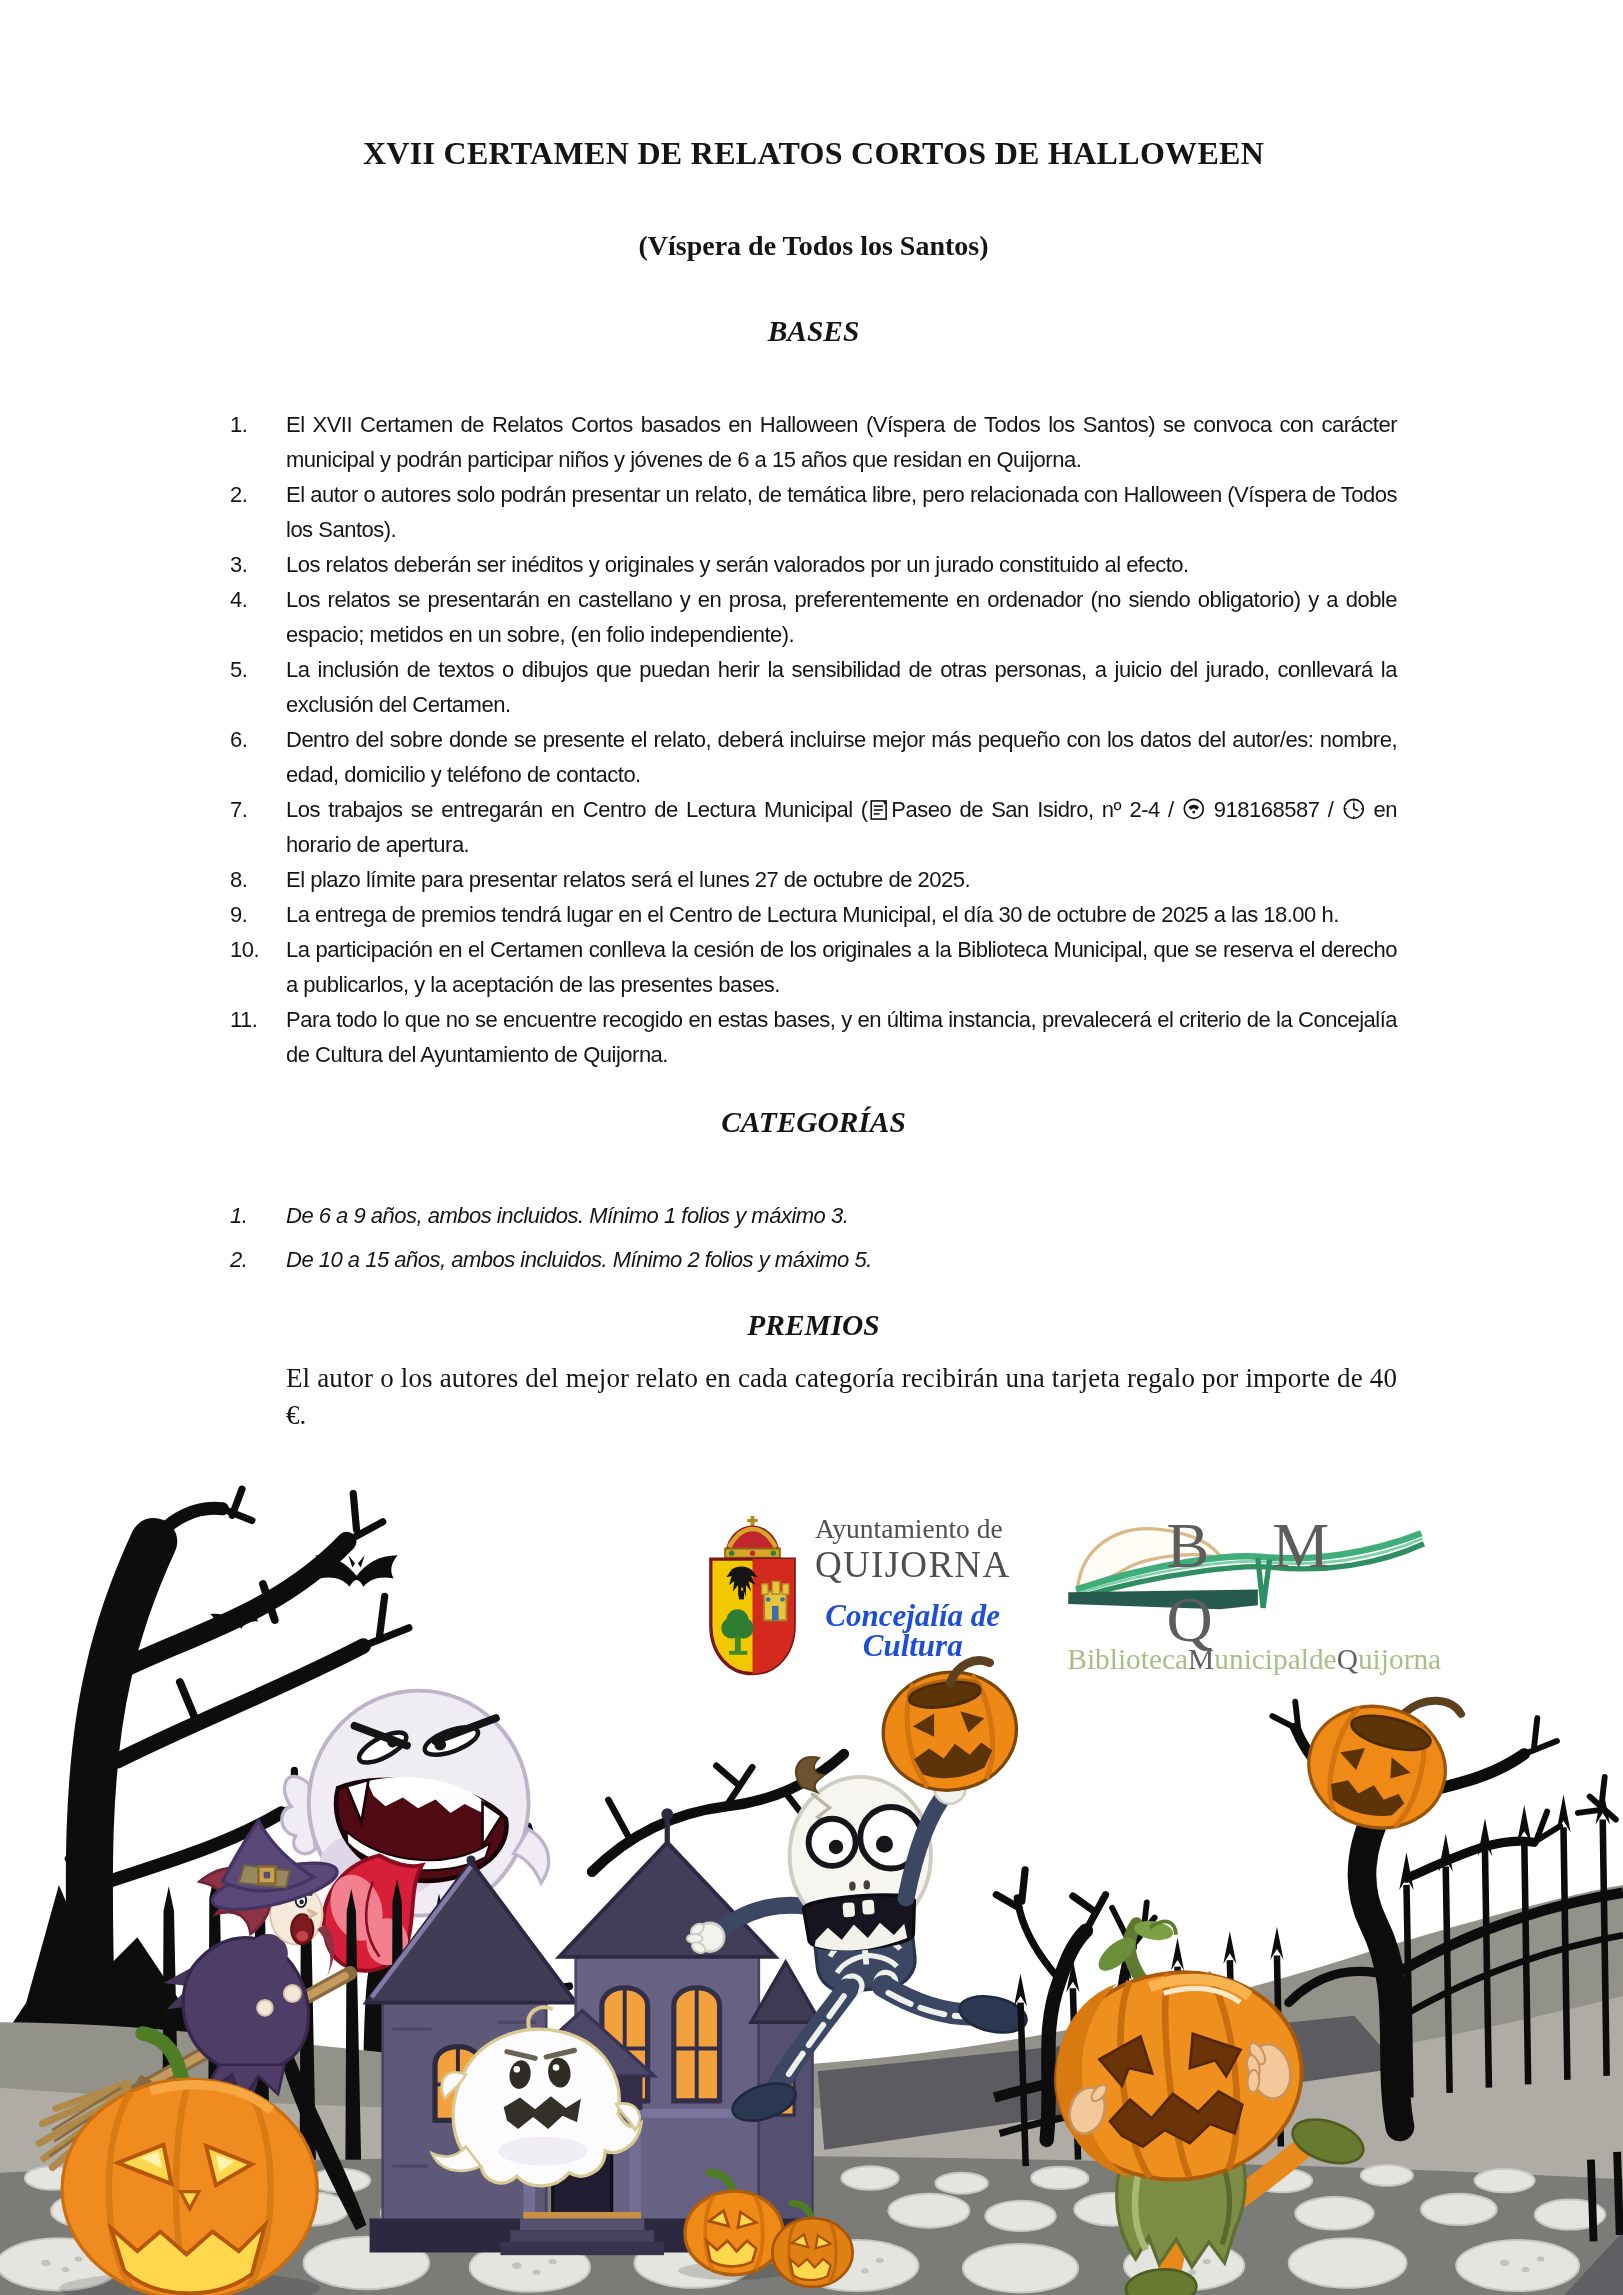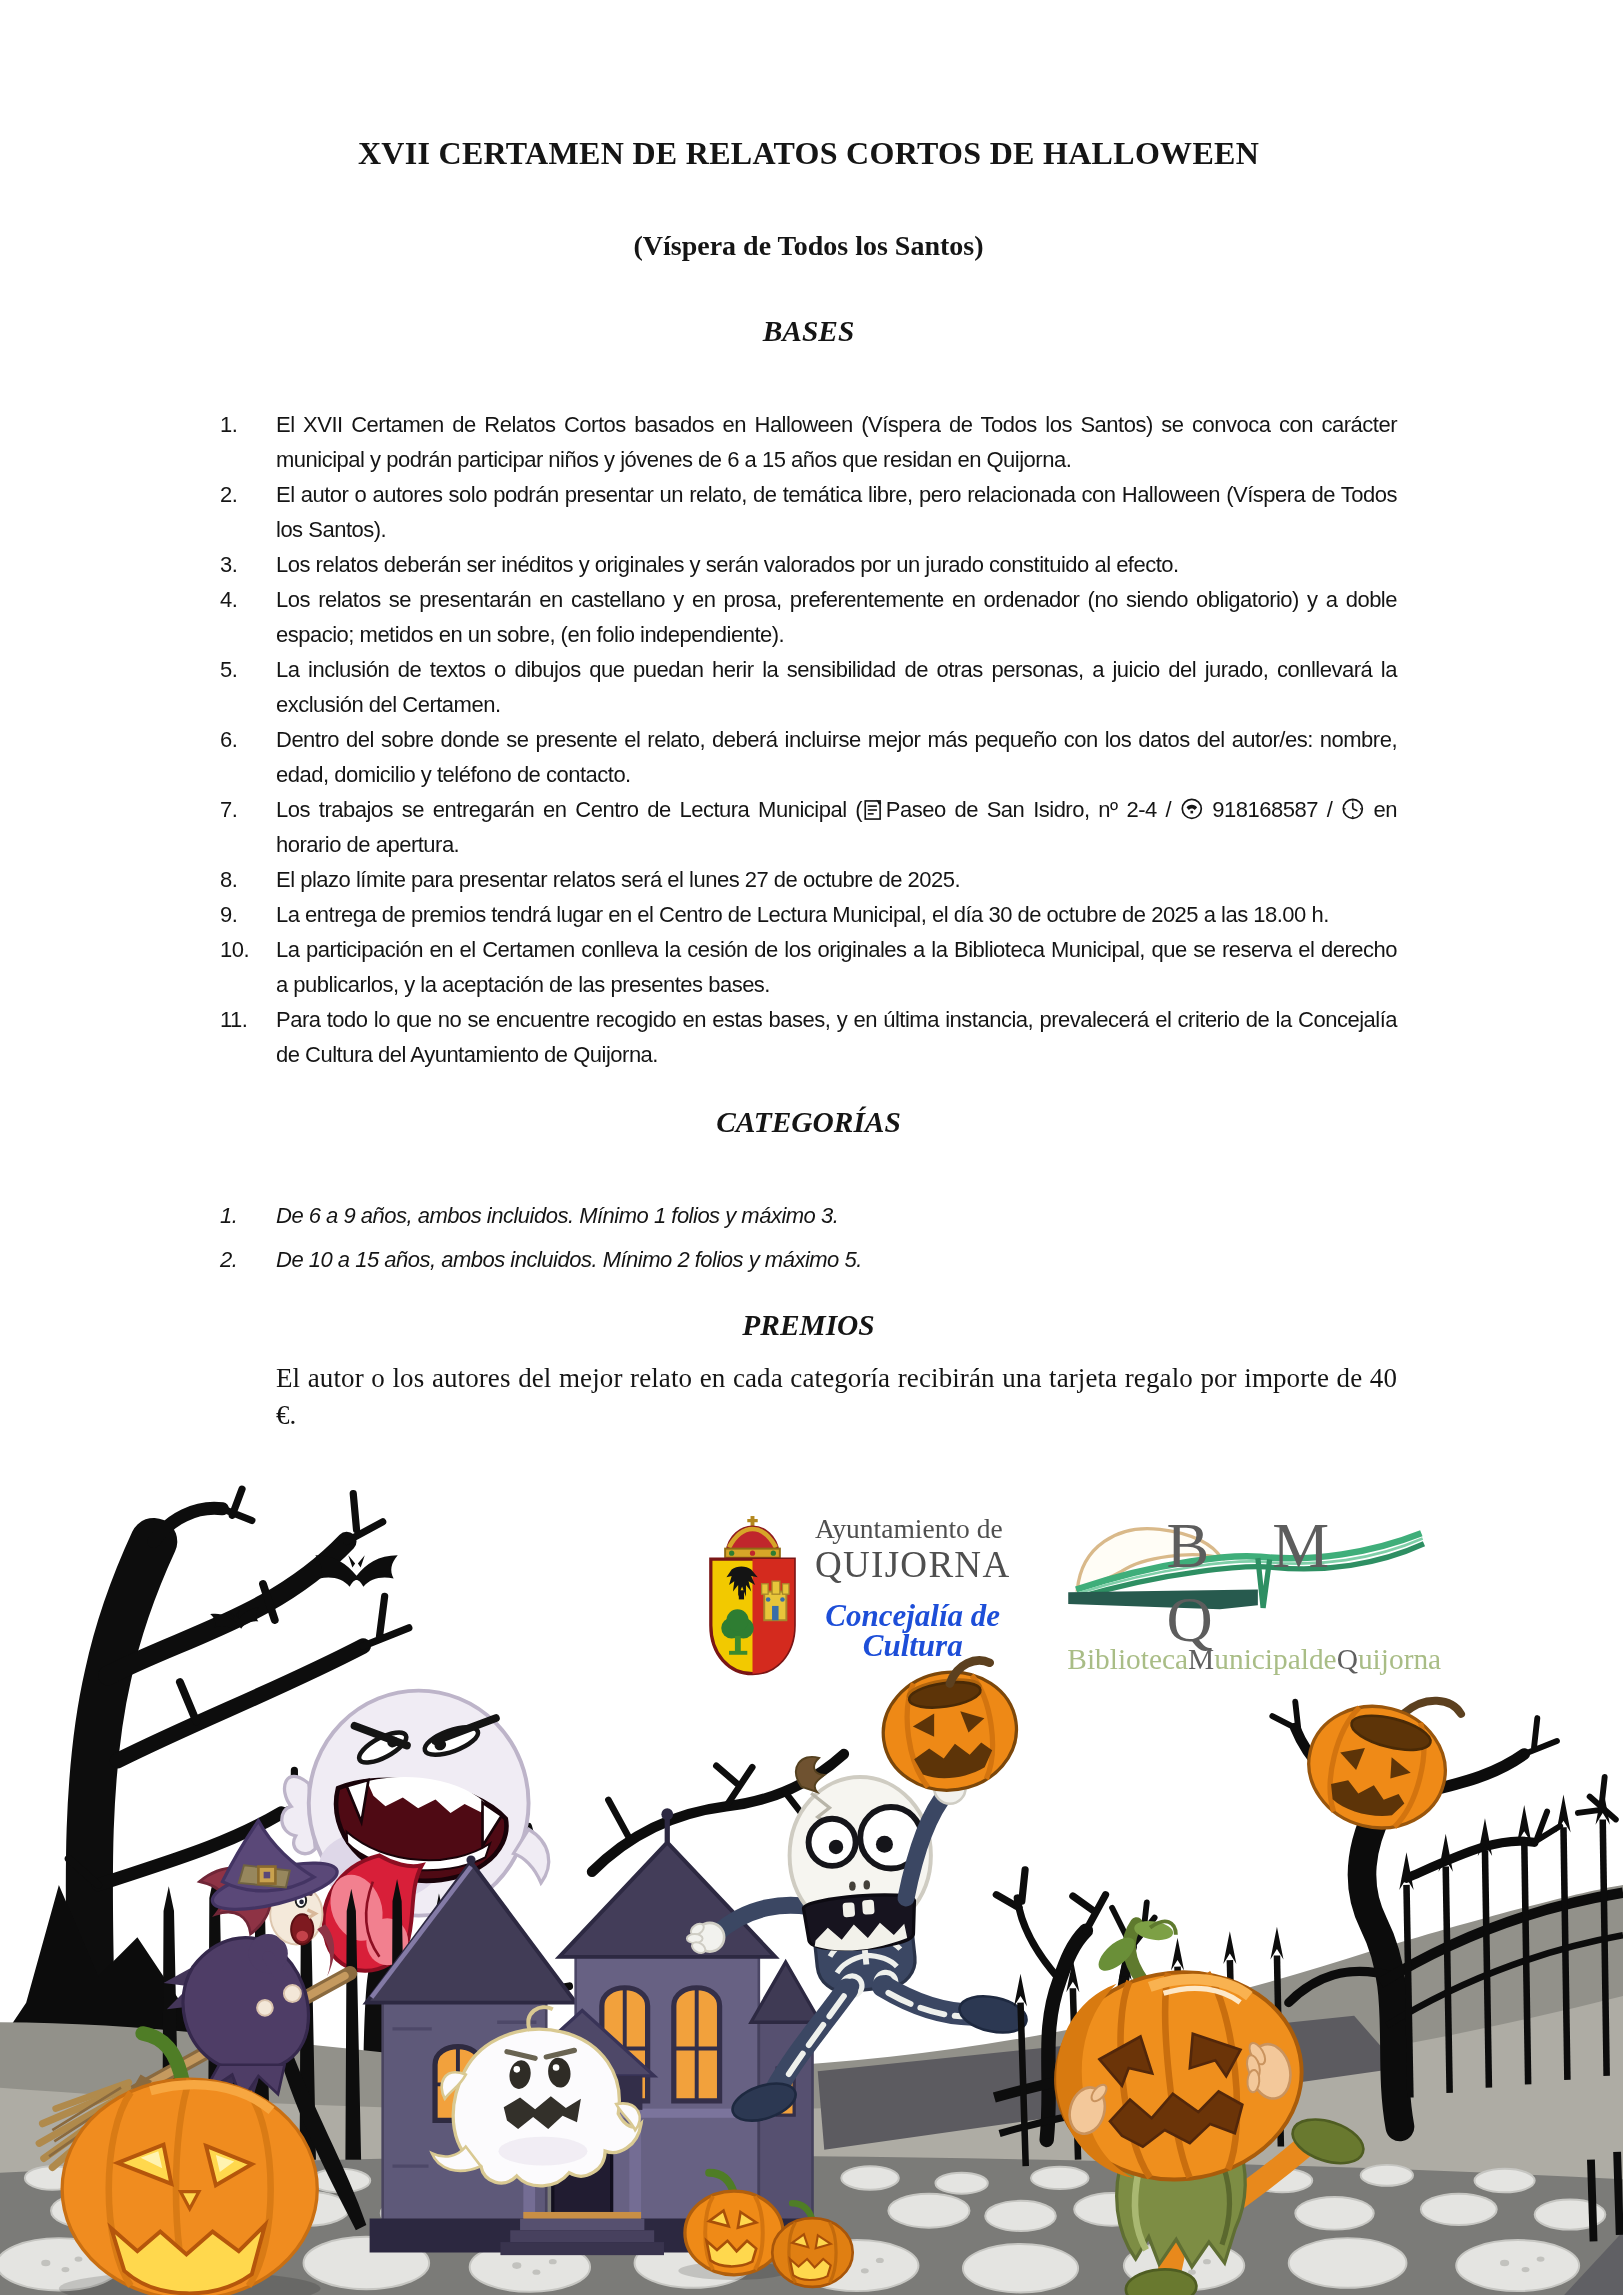--- a/index.html
+++ b/index.html
@@ -1,19 +1,19 @@
 <!DOCTYPE html>
 <html style="font-size:10.5px"><head>
 <meta charset="utf-8">
 <style>
   html,body{margin:0;padding:0;background:#9a9a9a;}
   #page{position:relative;width:1623px;height:2295px;background:#ffffff;overflow:hidden;
         font-family:"Liberation Sans",sans-serif;color:#151515;}
   
-  .doc{position:absolute;left:220px;right:226px;top:0;}
+  .doc{position:absolute;left:230px;right:226px;top:0;}
   .h-title{margin:134px 0 0 0;font-family:"Liberation Serif",serif;font-weight:bold;
            font-size:32px;line-height:39px;text-align:center;letter-spacing:0.3px;}
   .h-sub{margin:55px 0 0 0;font-family:"Liberation Serif",serif;font-weight:bold;
          font-size:28px;line-height:35px;text-align:center;}
   .h-sec{margin:51px 0 0 0;font-family:"Liberation Serif",serif;font-weight:bold;
          font-size:29.4px;line-height:35px;text-align:center;font-style:italic;}
   .h-sec.cat{margin-top:33px;} .h-sec.pre{margin-top:31px;}
   ol.rules{margin:58px 0 0 0;padding:0;list-style:none;counter-reset:item;
            font-size:22px;line-height:35px;letter-spacing:-0.5px;text-align:justify;}
   ol.rules.cats{font-style:italic;}

